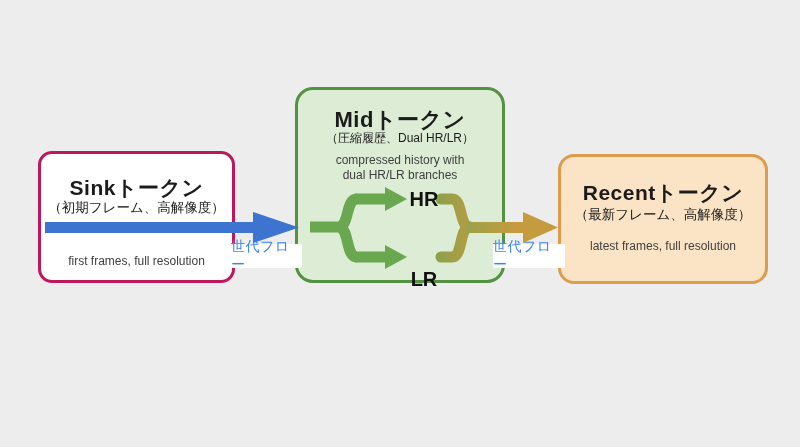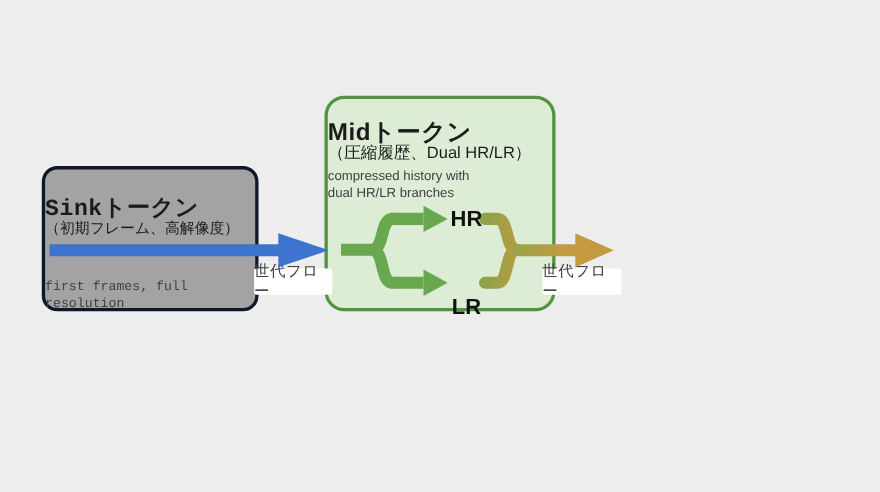--- a/index.html
+++ b/index.html
@@ -9,24 +9,25 @@
   }
   .canvas{
     position:relative;
     width:800px;height:447px;
     background:#ededed;
     overflow:hidden;
   }
   .node{
     position:absolute;
     box-sizing:border-box;
+    text-align:center;
   }
   .node-sink{
     left:38px;top:151px;width:197px;height:132px;
-    background:#a3a3a3;border:3px solid #0f172a;border-radius:14px;font-family:Liberation Mono, monospace;
+    background:#ffffff;border:3px solid #be185d;border-radius:14px;
   }
   .node-mid{
     left:295px;top:87px;width:210px;height:196px;
     background:#dcecd5;border:3px solid #529240;border-radius:18px;
   }
   .node-recent{
     left:558px;top:154px;width:210px;height:130px;
     background:#fbe3c5;border:3px solid #dd9b4d;border-radius:16px;
   }
   .node .title{
@@ -35,41 +36,41 @@
     letter-spacing:.5px;
   }
   .node-sink .title{top:20px;font-size:21px;}
   .node-mid .title{top:15px;font-size:22px;}
   .node-recent .title{top:22px;font-size:21px;}
   .node .subtitle{
     position:absolute;left:0;right:0;
     color:#1b1b1b;
   }
   .node-sink .subtitle{top:45px;font-size:13.5px;}
-  .node-mid .subtitle{top:40px;font-size:15px;}
+  .node-mid .subtitle{top:40px;font-size:12px;}
   .node-recent .subtitle{top:49px;font-size:13.5px;}
   .node .caption{
     position:absolute;left:0;right:0;
     color:#404040;font-size:12px;line-height:1.28;
   }
   .node-sink .caption{top:81px;margin-top:19px;}
   .node-mid .caption{top:63px;}
   .node-recent .caption{top:82px;}
   .branch-label{
     position:absolute;width:40px;
     font-weight:bold;font-size:20px;color:#111;
     text-align:center;z-index:6;
   }
   .branch-hr{left:404px;top:188px;}
   .branch-lr{left:404px;top:248px;margin-top:20px;}
   .flow-chip{
     position:absolute;height:24px;
     background:#ffffff;border-radius:2px;
     display:flex;align-items:center;justify-content:center;
-    font-size:14px;color:#404040;
+    font-size:14px;color:#3b82f6;
     z-index:4;letter-spacing:.5px;
   }
   .flow-chip-1{left:231px;top:244px;width:71px;}
   .flow-chip-2{left:493px;top:244px;width:72px;}
   .edge-layer{
     position:absolute;left:0;top:0;width:800px;height:447px;
     z-index:5;pointer-events:none;
   }
 </style>
 </head>
@@ -85,20 +86,25 @@
 
   <div class="node node-mid">
     <div class="title">Midトークン</div>
     <div class="subtitle">（圧縮履歴、Dual HR/LR）</div>
     <div class="caption">
       <div>compressed history with</div>
       <div>dual HR/LR branches</div>
     </div>
   </div>
 
+  <div class="node node-recent">
+    <div class="title">Recentトークン</div>
+    <div class="subtitle">（最新フレーム、高解像度）</div>
+    <div class="caption">latest frames, full resolution</div>
+  </div>
 
   <div class="flow-chip flow-chip-1">世代フロー</div>
   <div class="flow-chip flow-chip-2">世代フロー</div>
 
   <div class="branch-label branch-hr">HR</div>
   <div class="branch-label branch-lr">LR</div>
 
   <svg class="edge-layer" viewBox="0 0 800 447" xmlns="http://www.w3.org/2000/svg">
     <defs>
       <linearGradient id="mergeGrad" gradientUnits="userSpaceOnUse" x1="436" y1="0" x2="482" y2="0">

